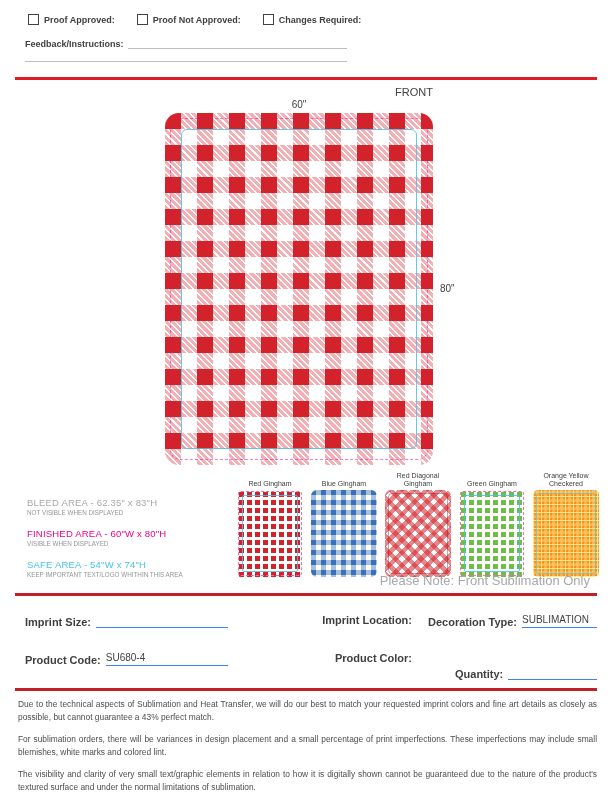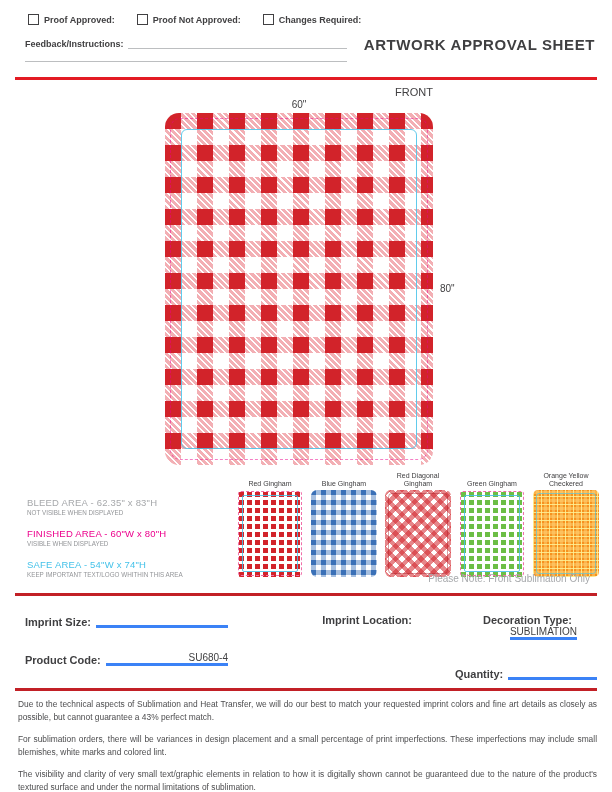--- a/index.html
+++ b/index.html
@@ -95,31 +95,31 @@
     border-radius:5px;
     background:
       repeating-linear-gradient(0deg, rgba(255,242,150,.85) 0 1.5px, rgba(255,255,255,0) 1.5px 8px),
       repeating-linear-gradient(90deg, rgba(255,242,150,.85) 0 1.5px, rgba(255,255,255,0) 1.5px 8px),
       repeating-linear-gradient(0deg, rgba(255,205,110,.55) 3px 6.5px, rgba(255,255,255,0) 6.5px 11px),
       repeating-linear-gradient(90deg, rgba(255,205,110,.55) 3px 6.5px, rgba(255,255,255,0) 6.5px 11px),
       #F6921E;
   }
   .sw-frame-cyan2 { position:absolute; inset:3px; border:1px solid rgba(69,194,233,.6); border-radius:3px; }
 
-  .note { position:absolute; right:22px; top:573px; font-size:10px; color:#A6A8AB; }
+  .note { position:absolute; right:22px; top:573px; font-size:13px; color:#A6A8AB; }
 
   
   .form-field { position:absolute; display:flex; align-items:flex-end; }
   .ff-label { font-size:11px; font-weight:700; white-space:nowrap; margin-right:5px; color:#3f3f41; }
-  .ff-line { flex:1; border-bottom:3px solid #3b82f6; height:14px; font-size:10px; text-align:right; color:#3f3f41; padding-bottom:0px; }
+  .ff-line { flex:1; border-bottom:1px solid #3b82f6; height:14px; font-size:10px; text-align:left; color:#3f3f41; padding-bottom:0px; }
   .row1 { top:614px; }
   .row2 { top:652px; }
   .col1 { left:25px;  width:203px; }
   .col2 { left:243px; width:174px;flex-direction:column; }
-  .col3 { left:408px; width:169px;flex-direction:column; }
+  .col3 { left:428px; width:169px; }
   .col3b{ left:455px; width:142px;margin-top:14px; }
 
   
   .disc { position:absolute; left:18px; top:698px; width:579px; font-size:8.4px; line-height:1.5;
           color:#4D4D4F; text-align:justify; }
   .disc p { margin-bottom:10px; }
 </style>
 </head>
 <body>
 
@@ -139,21 +139,20 @@
       <span class="chk-label">Changes Required:</span>
     </div>
   </div>
 
   <div class="fb-row">
     <span class="fb-label">Feedback/Instructions:</span>
     <span class="fb-line"></span>
   </div>
   <div class="fb-line2"></div>
 
-  <div class="sheet-title">ARTWORK APPROVAL SHEET</div>
 
   <div class="rule rule-1"></div>
 
   <div class="front-label">FRONT</div>
   <div class="front-width">60"</div>
   <div class="front-height">80"</div>
 
   <div class="proof">
     <div class="ov-finished"></div>
     <div class="ov-safe"></div>
@@ -221,20 +220,24 @@
   </div>
   <div class="form-field row1 col3">
     <span class="ff-label">Decoration Type:</span>
     <span class="ff-line">SUBLIMATION</span>
   </div>
 
   <div class="form-field row2 col1">
     <span class="ff-label">Product Code:</span>
     <span class="ff-line">SU680-4</span>
   </div>
+  <div class="form-field row2 col2">
+    <span class="ff-label">Product Color:</span>
+    <span class="ff-line"></span>
+  </div>
   <div class="form-field row2 col3b">
     <span class="ff-label">Quantity:</span>
     <span class="ff-line"></span>
   </div>
 
   <div class="rule rule-3"></div>
 
   <div class="disc">
     <p>Due to the technical aspects of Sublimation and Heat Transfer, we will do our best to match your requested imprint colors and fine art details as closely as possible, but cannot guarantee a 43% perfect match.</p>
     <p>For sublimation orders, there will be variances in design placement and a small percentage of print imperfections. These imperfections may include small blemishes, white marks and colored lint.</p>

